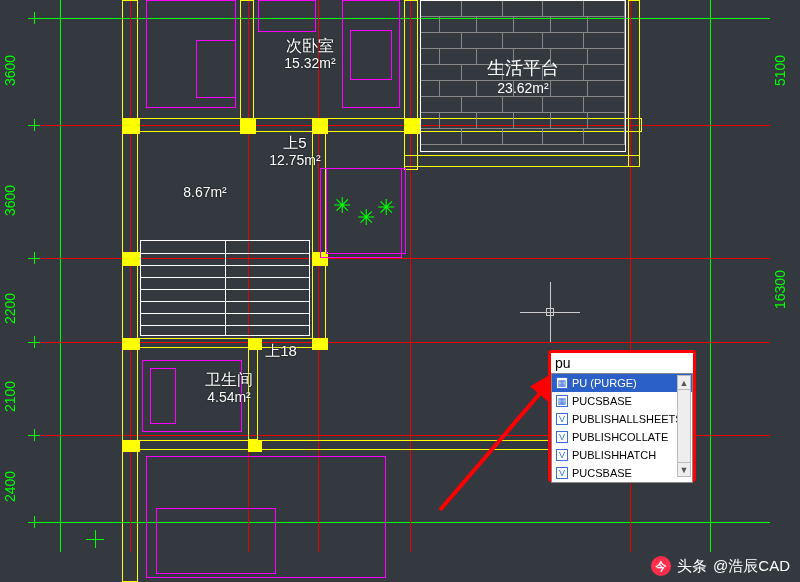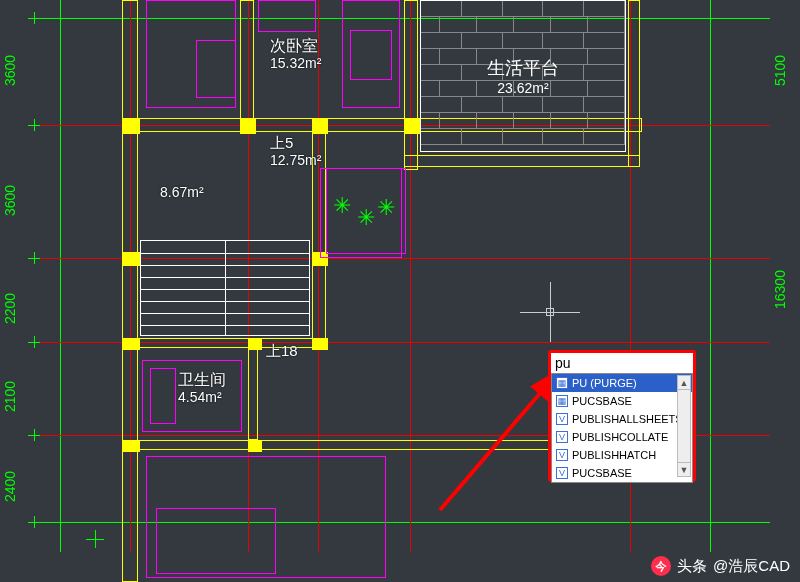--- a/index.html
+++ b/index.html
@@ -27,21 +27,21 @@
   .cross::before,.cross::after{content:"";position:absolute;background:#00ff00;}
   .cross::before{left:0;right:0;top:50%;height:1px;}
   .cross::after{top:0;bottom:0;left:50%;width:1px;}
 
   
   .wall-y { position:absolute; border:1px solid #ffff00; background:transparent; }
   .wall-m { position:absolute; border:1px solid #ff00ff; background:transparent; }
   .block-fill { position:absolute; background:#ffff00; }
 
   
-  .room { position:absolute; color:#fff; font-size:16px; line-height:1.2; text-shadow:0 0 2px #000;padding-left:20px;}
+  .room { position:absolute; color:#fff; text-align:center; font-size:16px; line-height:1.2; text-shadow:0 0 2px #000;}
   .room .area { font-size:14px; }
 
   
   .platform { position:absolute; border:1px solid #fff;text-decoration:underline; }
   .brick-row { height:16px; border-bottom:1px solid #888; display:flex; }
   .brick-row span { flex:1; border-right:1px solid #888; }
   .brick-row.offset span:first-child { flex:0.5; }
   .platform-label { position:absolute; inset:0; display:flex; flex-direction:column; justify-content:center; align-items:center; color:#fff; font-size:18px;}
 
   
@@ -234,21 +234,21 @@
   <div class="room" style="left:250px;top:134px;width:90px;font-size:15px">
     <div>上5</div>
     <div class="area">12.75m²</div>
   </div>
   <div class="room" style="left:140px;top:184px;width:130px">
     <div class="area">8.67m²</div>
   </div>
   <div class="room" style="left:246px;top:342px;width:70px;font-size:15px">
     <div>上18</div>
   </div>
-  <div class="room" style="left:158px;top:370px;width:110px">
+  <div class="room" style="left:174px;top:370px;width:110px">
     <div>卫生间</div>
     <div class="area">4.54m²</div>
   </div>
 
   <div class="dim-v" style="top:30px;height:80px">3600</div>
   <div class="dim-v" style="top:160px;height:80px">3600</div>
   <div class="dim-v" style="top:278px;height:60px">2200</div>
   <div class="dim-v" style="top:366px;height:60px">2100</div>
   <div class="dim-v" style="top:456px;height:60px">2400</div>
   <div class="dim-vr" style="top:30px;height:80px">5100</div>

